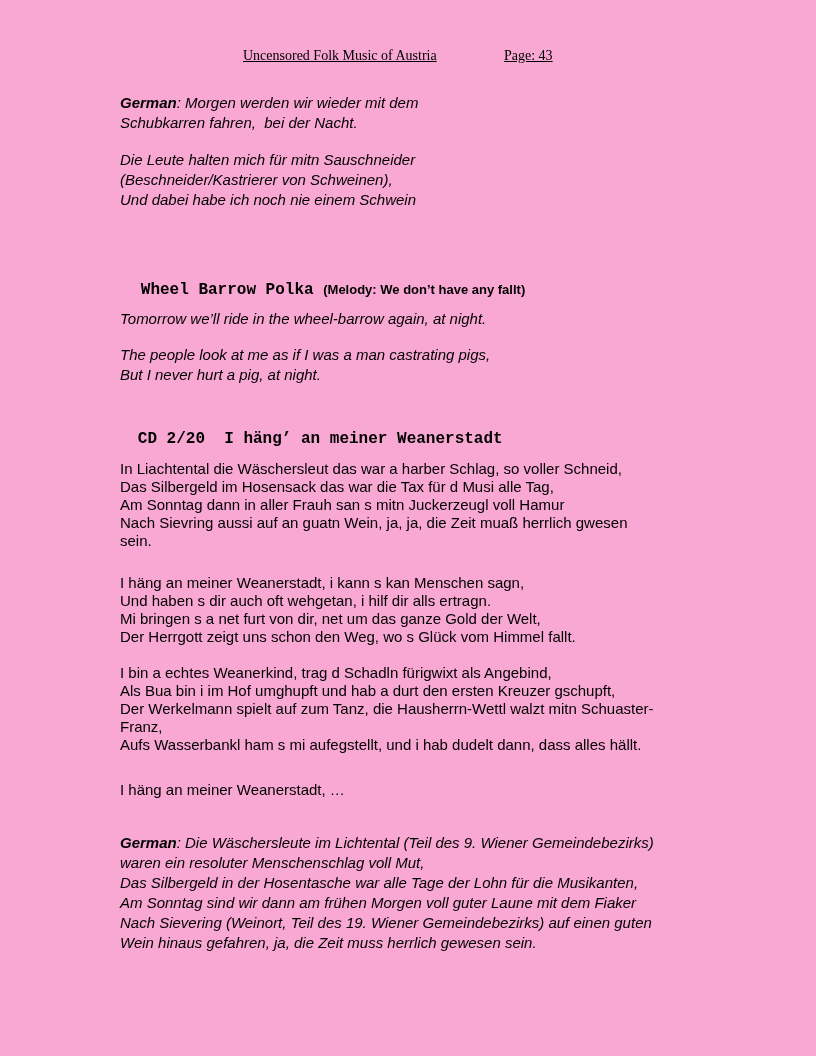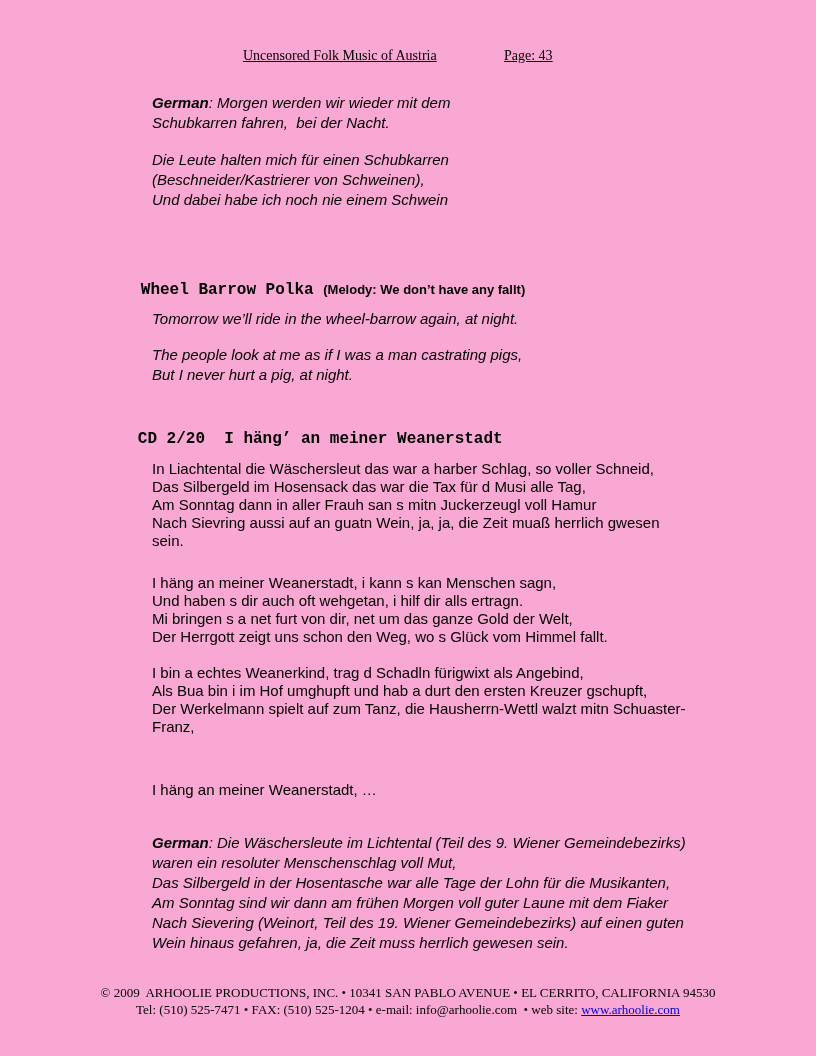--- a/index.html
+++ b/index.html
@@ -12,21 +12,21 @@
   .page { position:relative; width:816px; height:1056px; background:#f9a8d4; overflow:hidden; }
 
   
   .hdr { position:absolute; top:48px; left:0; width:816px; height:20px;
          font-family:"Liberation Serif", serif; font-size:14px; }
   .hdr .doc-title { position:absolute; left:243px; text-decoration:underline; white-space:pre; }
   .hdr .page-num  { position:absolute; left:504px; text-decoration:underline; white-space:pre; }
 
   
   .abs { position:absolute; left:120px; }
-  .line { white-space:pre;margin-left:32px; }
+  .line { white-space:pre; }
   .italic { font-style:italic; }
   .bold { font-weight:bold; }
   .body-text { font-size:15px; line-height:20px; }
   .stanza { font-size:15px; line-height:18px; }
 
   .heading { white-space:pre; }
   .h-main { font-size:16px; font-weight:bold; font-family:Liberation Mono, monospace; }
   .h-note { font-size:13px; font-weight:bold; font-family:"Liberation Sans", sans-serif; }
 
   
@@ -44,21 +44,21 @@
     <span class="doc-title">Uncensored Folk Music of Austria</span>
     <span class="page-num">Page: 43</span>
   </div>
 
   <div class="abs body-text italic" style="top:93px">
     <div class="line"><span class="bold">German</span><span>: Morgen werden wir wieder mit dem</span></div>
     <div class="line">Schubkarren fahren,  bei der Nacht.</div>
   </div>
 
   <div class="abs body-text italic" style="top:150px">
-    <div class="line">Die Leute halten mich für einen Schubkarren</div>
+    <div class="line">Die Leute halten mich für mitn Sauschneider</div>
     <div class="line">(Beschneider/Kastrierer von Schweinen),</div>
     <div class="line">Und dabei habe ich noch nie einem Schwein</div>
   </div>
 
   <div class="abs heading" style="top:262px; left:123px">
     <span class="h-main">Wheel Barrow Polka</span><span class="h-main"> </span><span class="h-note">(Melody: We don’t have any fallt)</span>
   </div>
 
   <div class="abs body-text italic" style="top:309px">
     <div class="line">Tomorrow we’ll ride in the wheel-barrow again, at night.</div>
@@ -86,33 +86,30 @@
     <div class="line">Und haben s dir auch oft wehgetan, i hilf dir alls ertragn.</div>
     <div class="line">Mi bringen s a net furt von dir, net um das ganze Gold der Welt,</div>
     <div class="line">Der Herrgott zeigt uns schon den Weg, wo s Glück vom Himmel fallt.</div>
   </div>
 
   <div class="abs stanza" style="top:664px">
     <div class="line">I bin a echtes Weanerkind, trag d Schadln fürigwixt als Angebind,</div>
     <div class="line">Als Bua bin i im Hof umghupft und hab a durt den ersten Kreuzer gschupft,</div>
     <div class="line">Der Werkelmann spielt auf zum Tanz, die Hausherrn-Wettl walzt mitn Schuaster-</div>
     <div class="line">Franz,</div>
+    <div class="line">Aufs Wasserbankl ham s mi aufegstellt, und i hab dudelt dann, dass alles hällt.</div>
   </div>
 
   <div class="abs stanza" style="top:781px">
     <div class="line">I häng an meiner Weanerstadt, …</div>
   </div>
 
   <div class="abs body-text italic" style="top:833px">
     <div class="line"><span class="bold">German</span><span>: Die Wäschersleute im Lichtental (Teil des 9. Wiener Gemeindebezirks)</span></div>
     <div class="line">waren ein resoluter Menschenschlag voll Mut,</div>
     <div class="line">Das Silbergeld in der Hosentasche war alle Tage der Lohn für die Musikanten,</div>
     <div class="line">Am Sonntag sind wir dann am frühen Morgen voll guter Laune mit dem Fiaker</div>
     <div class="line">Nach Sievering (Weinort, Teil des 19. Wiener Gemeindebezirks) auf einen guten</div>
     <div class="line">Wein hinaus gefahren, ja, die Zeit muss herrlich gewesen sein.</div>
   </div>
 
-  <div class="ftr">
-    <div class="f-line">© 2009  ARHOOLIE PRODUCTIONS, INC. • 10341 SAN PABLO AVENUE • EL CERRITO, CALIFORNIA 94530</div>
-    <div class="f-line"><span>Tel: (510) 525-7471 • FAX: (510) 525-1204 • e-mail: info@arhoolie.com  • web site: </span><a style="color: rgb(0, 0, 204);">www.arhoolie.com</a></div>
-  </div>
 
 </div>
 
 </body></html>

